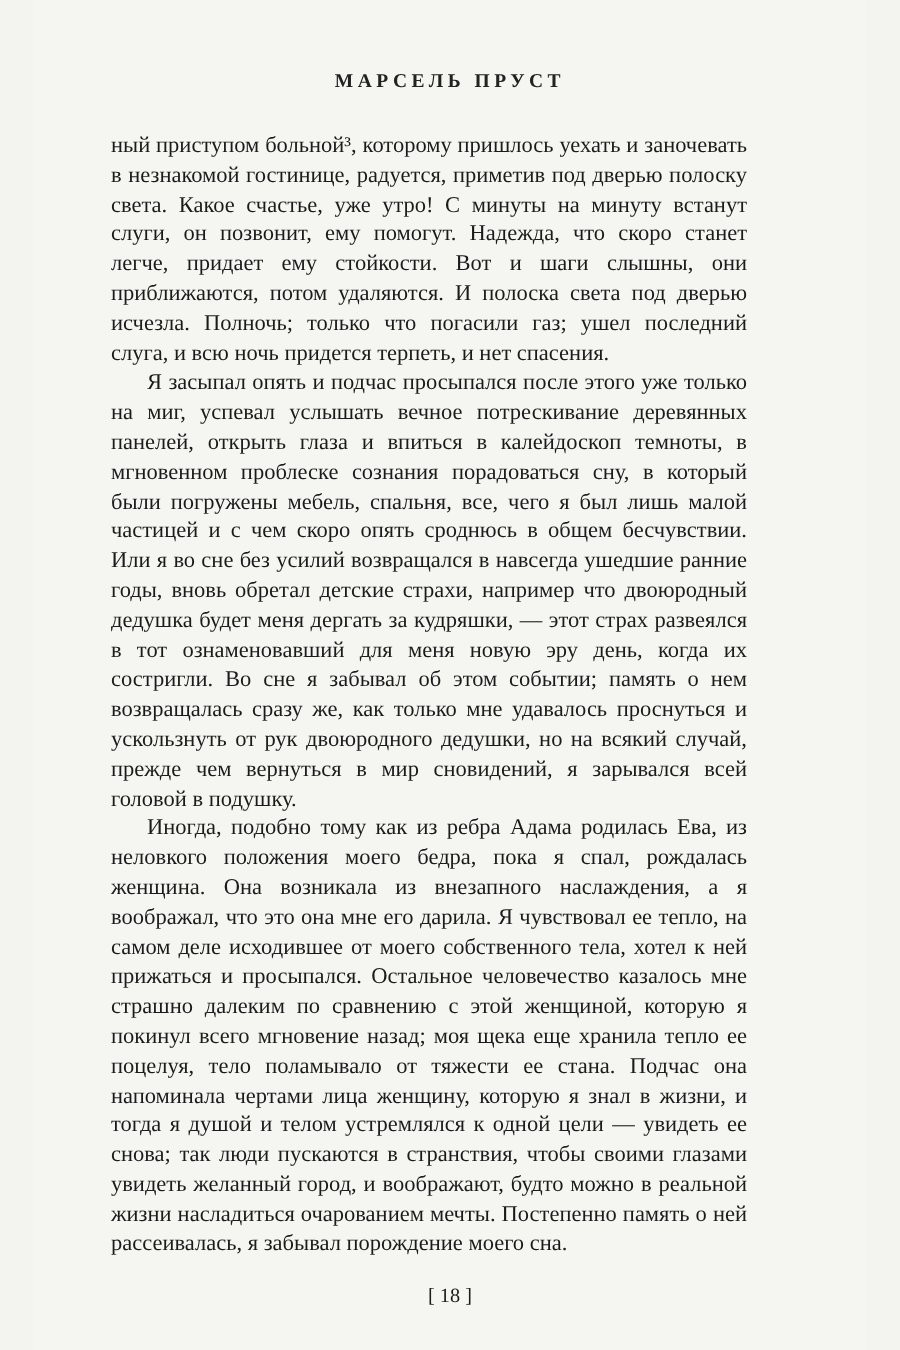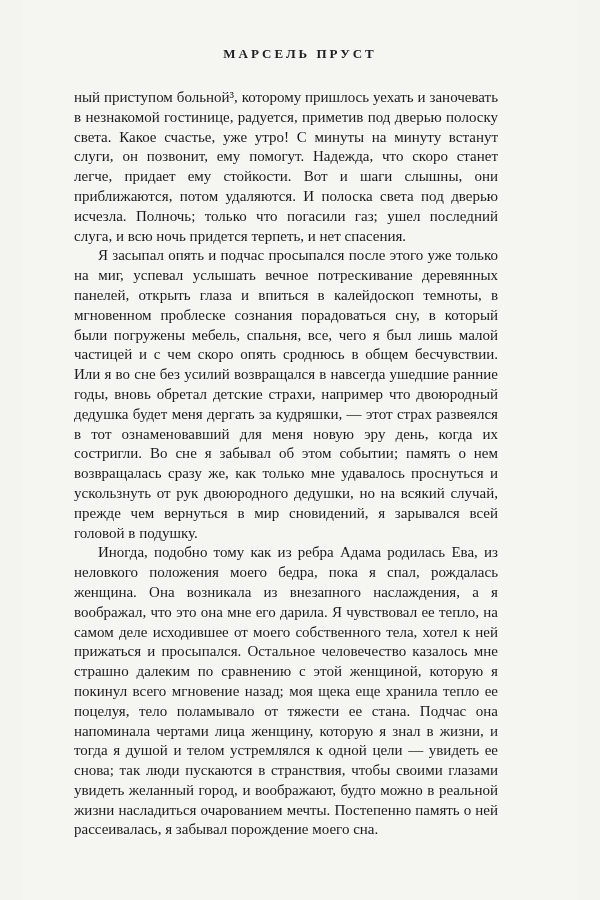--- a/index.html
+++ b/index.html
@@ -62,14 +62,15 @@
 <div class="page">
 
   <div class="running-head">МАРСЕЛЬ ПРУСТ</div>
 
   <div class="text-block">
     <p class="no-indent">ный приступом больной³, которому пришлось уехать и заночевать в незнакомой гостинице, радуется, приметив под дверью полоску света. Какое счастье, уже утро! С минуты на минуту встанут слуги, он позвонит, ему помогут. Надежда, что скоро станет легче, придает ему стойкости. Вот и шаги слышны, они приближаются, потом удаляются. И полоска света под дверью исчезла. Полночь; только что погасили газ; ушел последний слуга, и всю ночь придется терпеть, и нет спасения.</p>
     <p>Я засыпал опять и подчас просыпался после этого уже только на миг, успевал услышать вечное потрескивание деревянных панелей, открыть глаза и впиться в калейдоскоп темноты, в мгновенном проблеске сознания порадоваться сну, в который были погружены мебель, спальня, все, чего я был лишь малой частицей и с чем скоро опять сроднюсь в общем бесчувствии. Или я во сне без усилий возвращался в навсегда ушедшие ранние годы, вновь обретал детские страхи, например что двоюродный дедушка будет меня дергать за кудряшки, — этот страх развеялся в тот ознаменовавший для меня новую эру день, когда их состригли. Во сне я забывал об этом событии; память о нем возвращалась сразу же, как только мне удавалось проснуться и ускользнуть от рук двоюродного дедушки, но на всякий случай, прежде чем вернуться в мир сновидений, я зарывался всей головой в подушку.</p>
     <p>Иногда, подобно тому как из ребра Адама родилась Ева, из неловкого положения моего бедра, пока я спал, рождалась женщина. Она возникала из внезапного наслаждения, а я воображал, что это она мне его дарила. Я чувствовал ее тепло, на самом деле исходившее от моего собственного тела, хотел к ней прижаться и просыпался. Остальное человечество казалось мне страшно далеким по сравнению с этой женщиной, которую я покинул всего мгновение назад; моя щека еще хранила тепло ее поцелуя, тело поламывало от тяжести ее стана. Подчас она напоминала чертами лица женщину, которую я знал в жизни, и тогда я душой и телом устремлялся к одной цели — увидеть ее снова; так люди пускаются в странствия, чтобы своими глазами увидеть желанный город, и воображают, будто можно в реальной жизни насладиться очарованием мечты. Постепенно память о ней рассеивалась, я забывал порождение моего сна.</p>
   </div>
 
+  <div class="page-footer">[ 18 ]</div>
 
 </div>
 
 </body></html>

